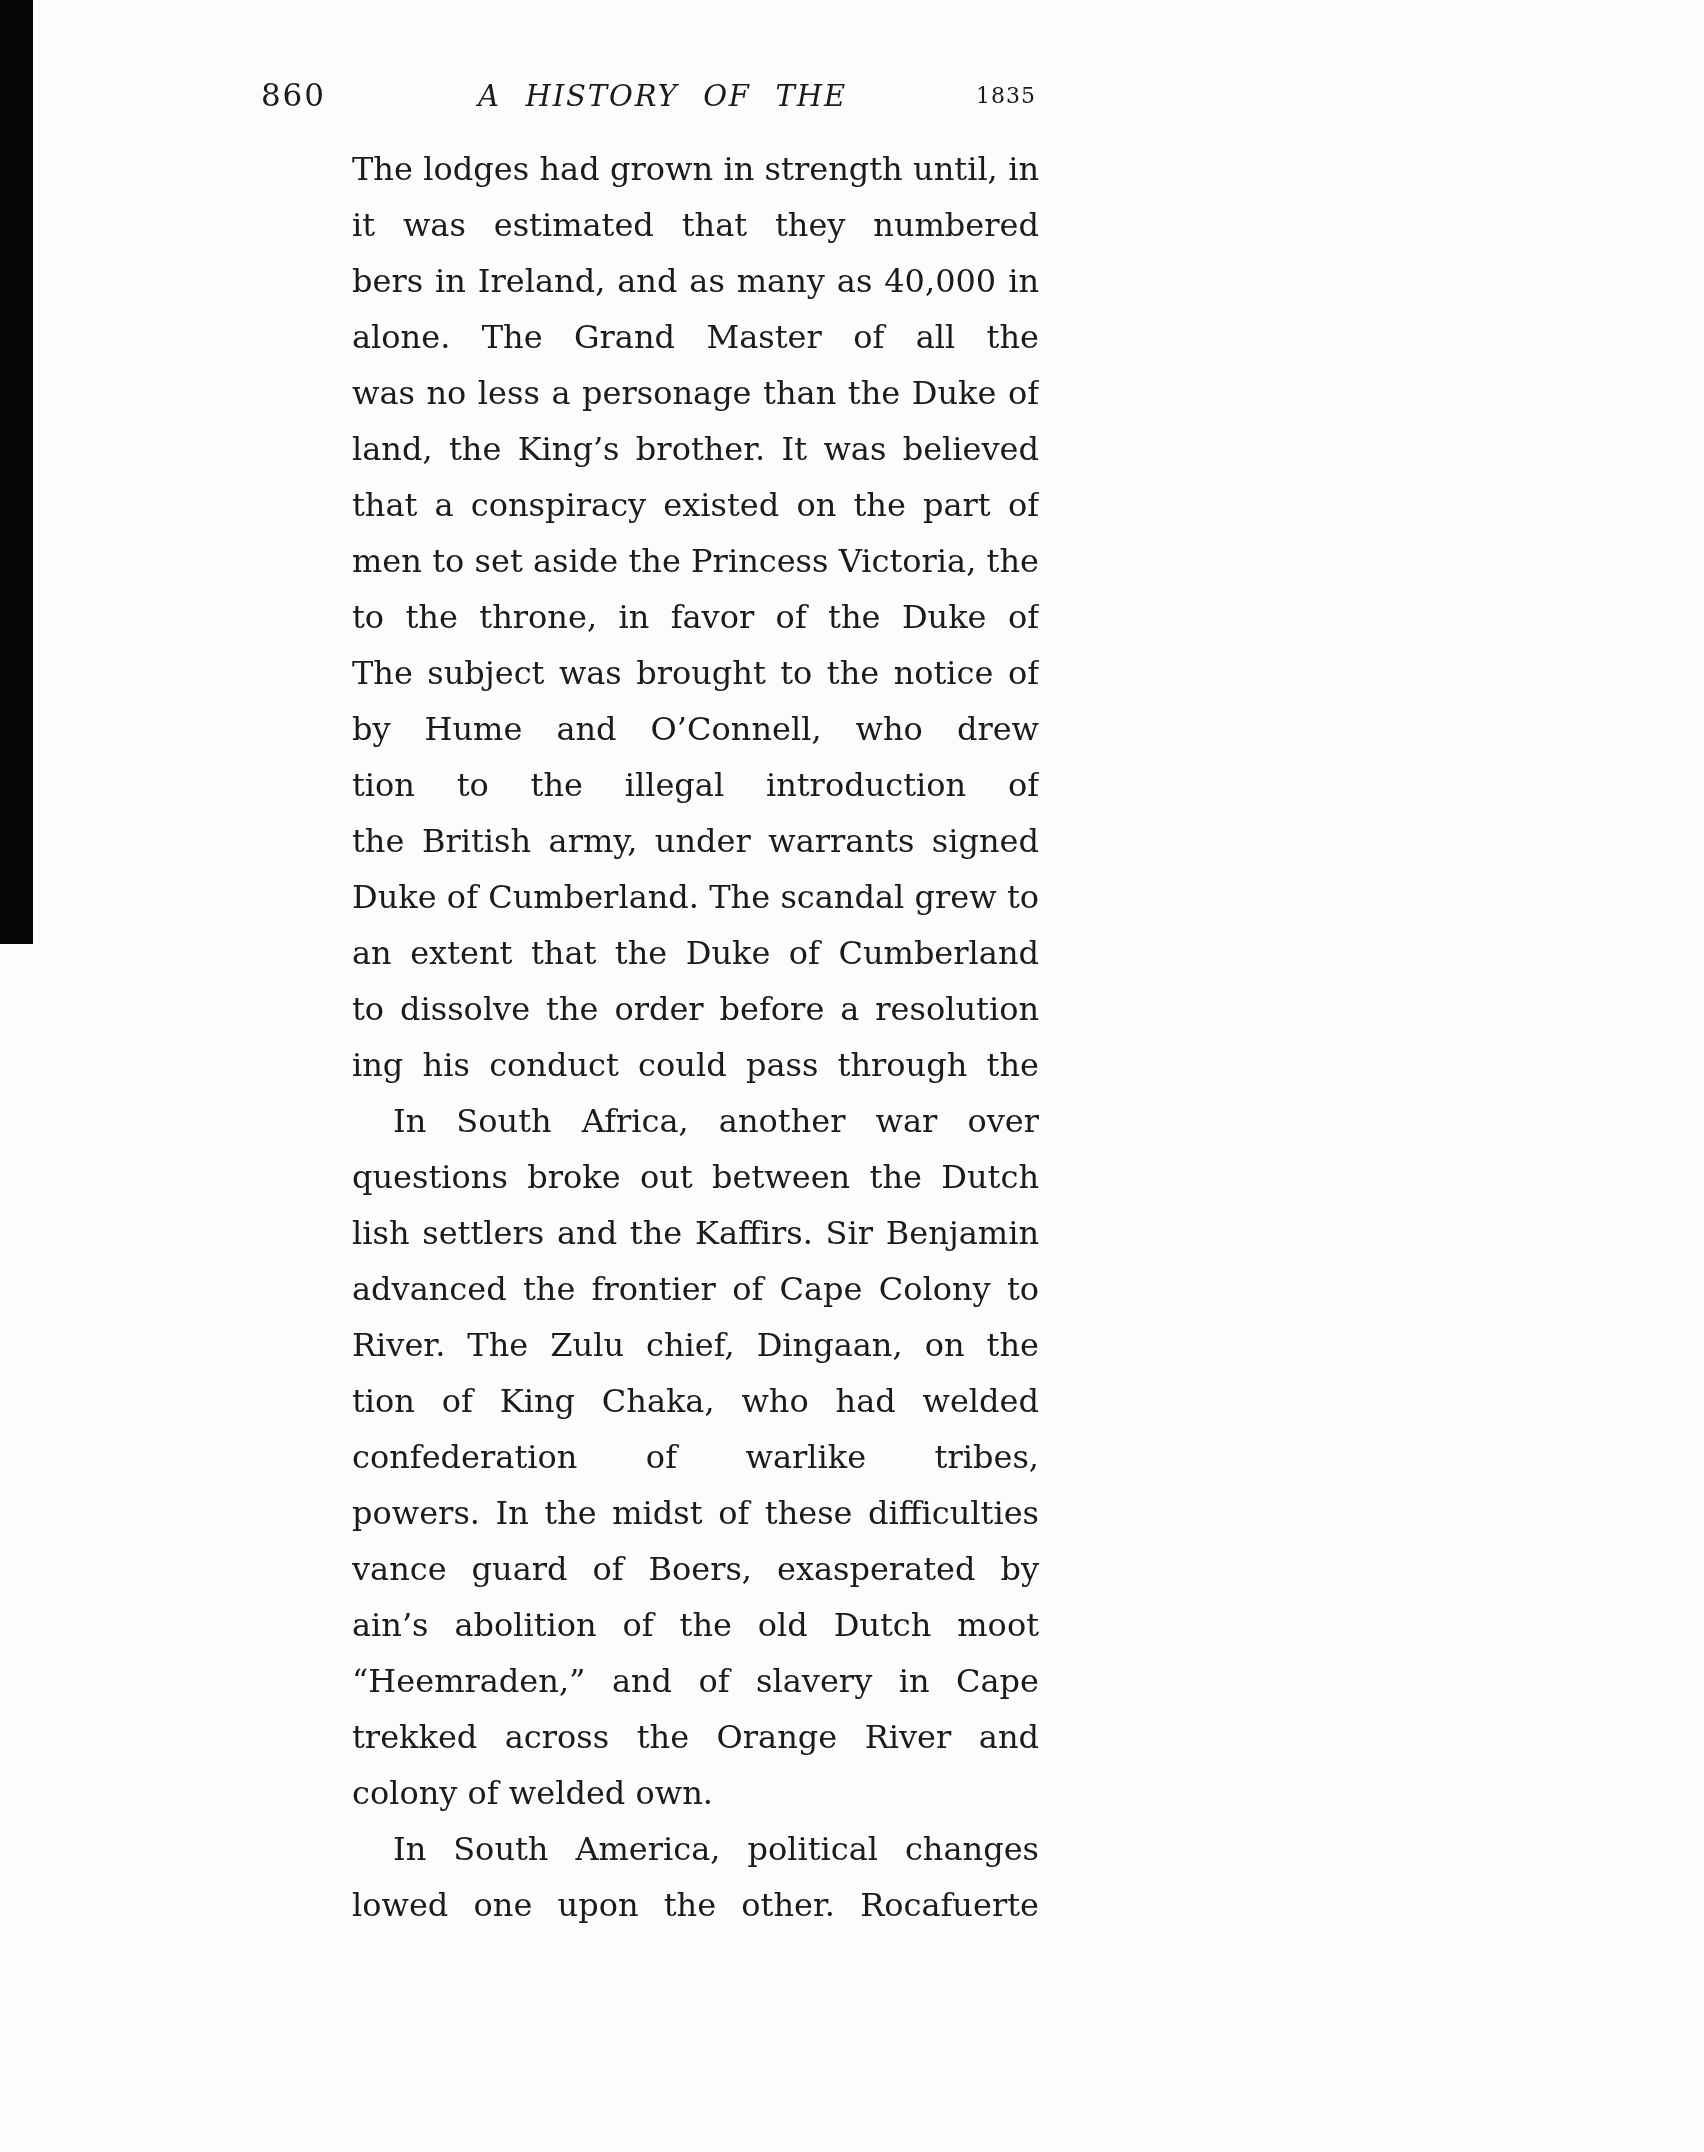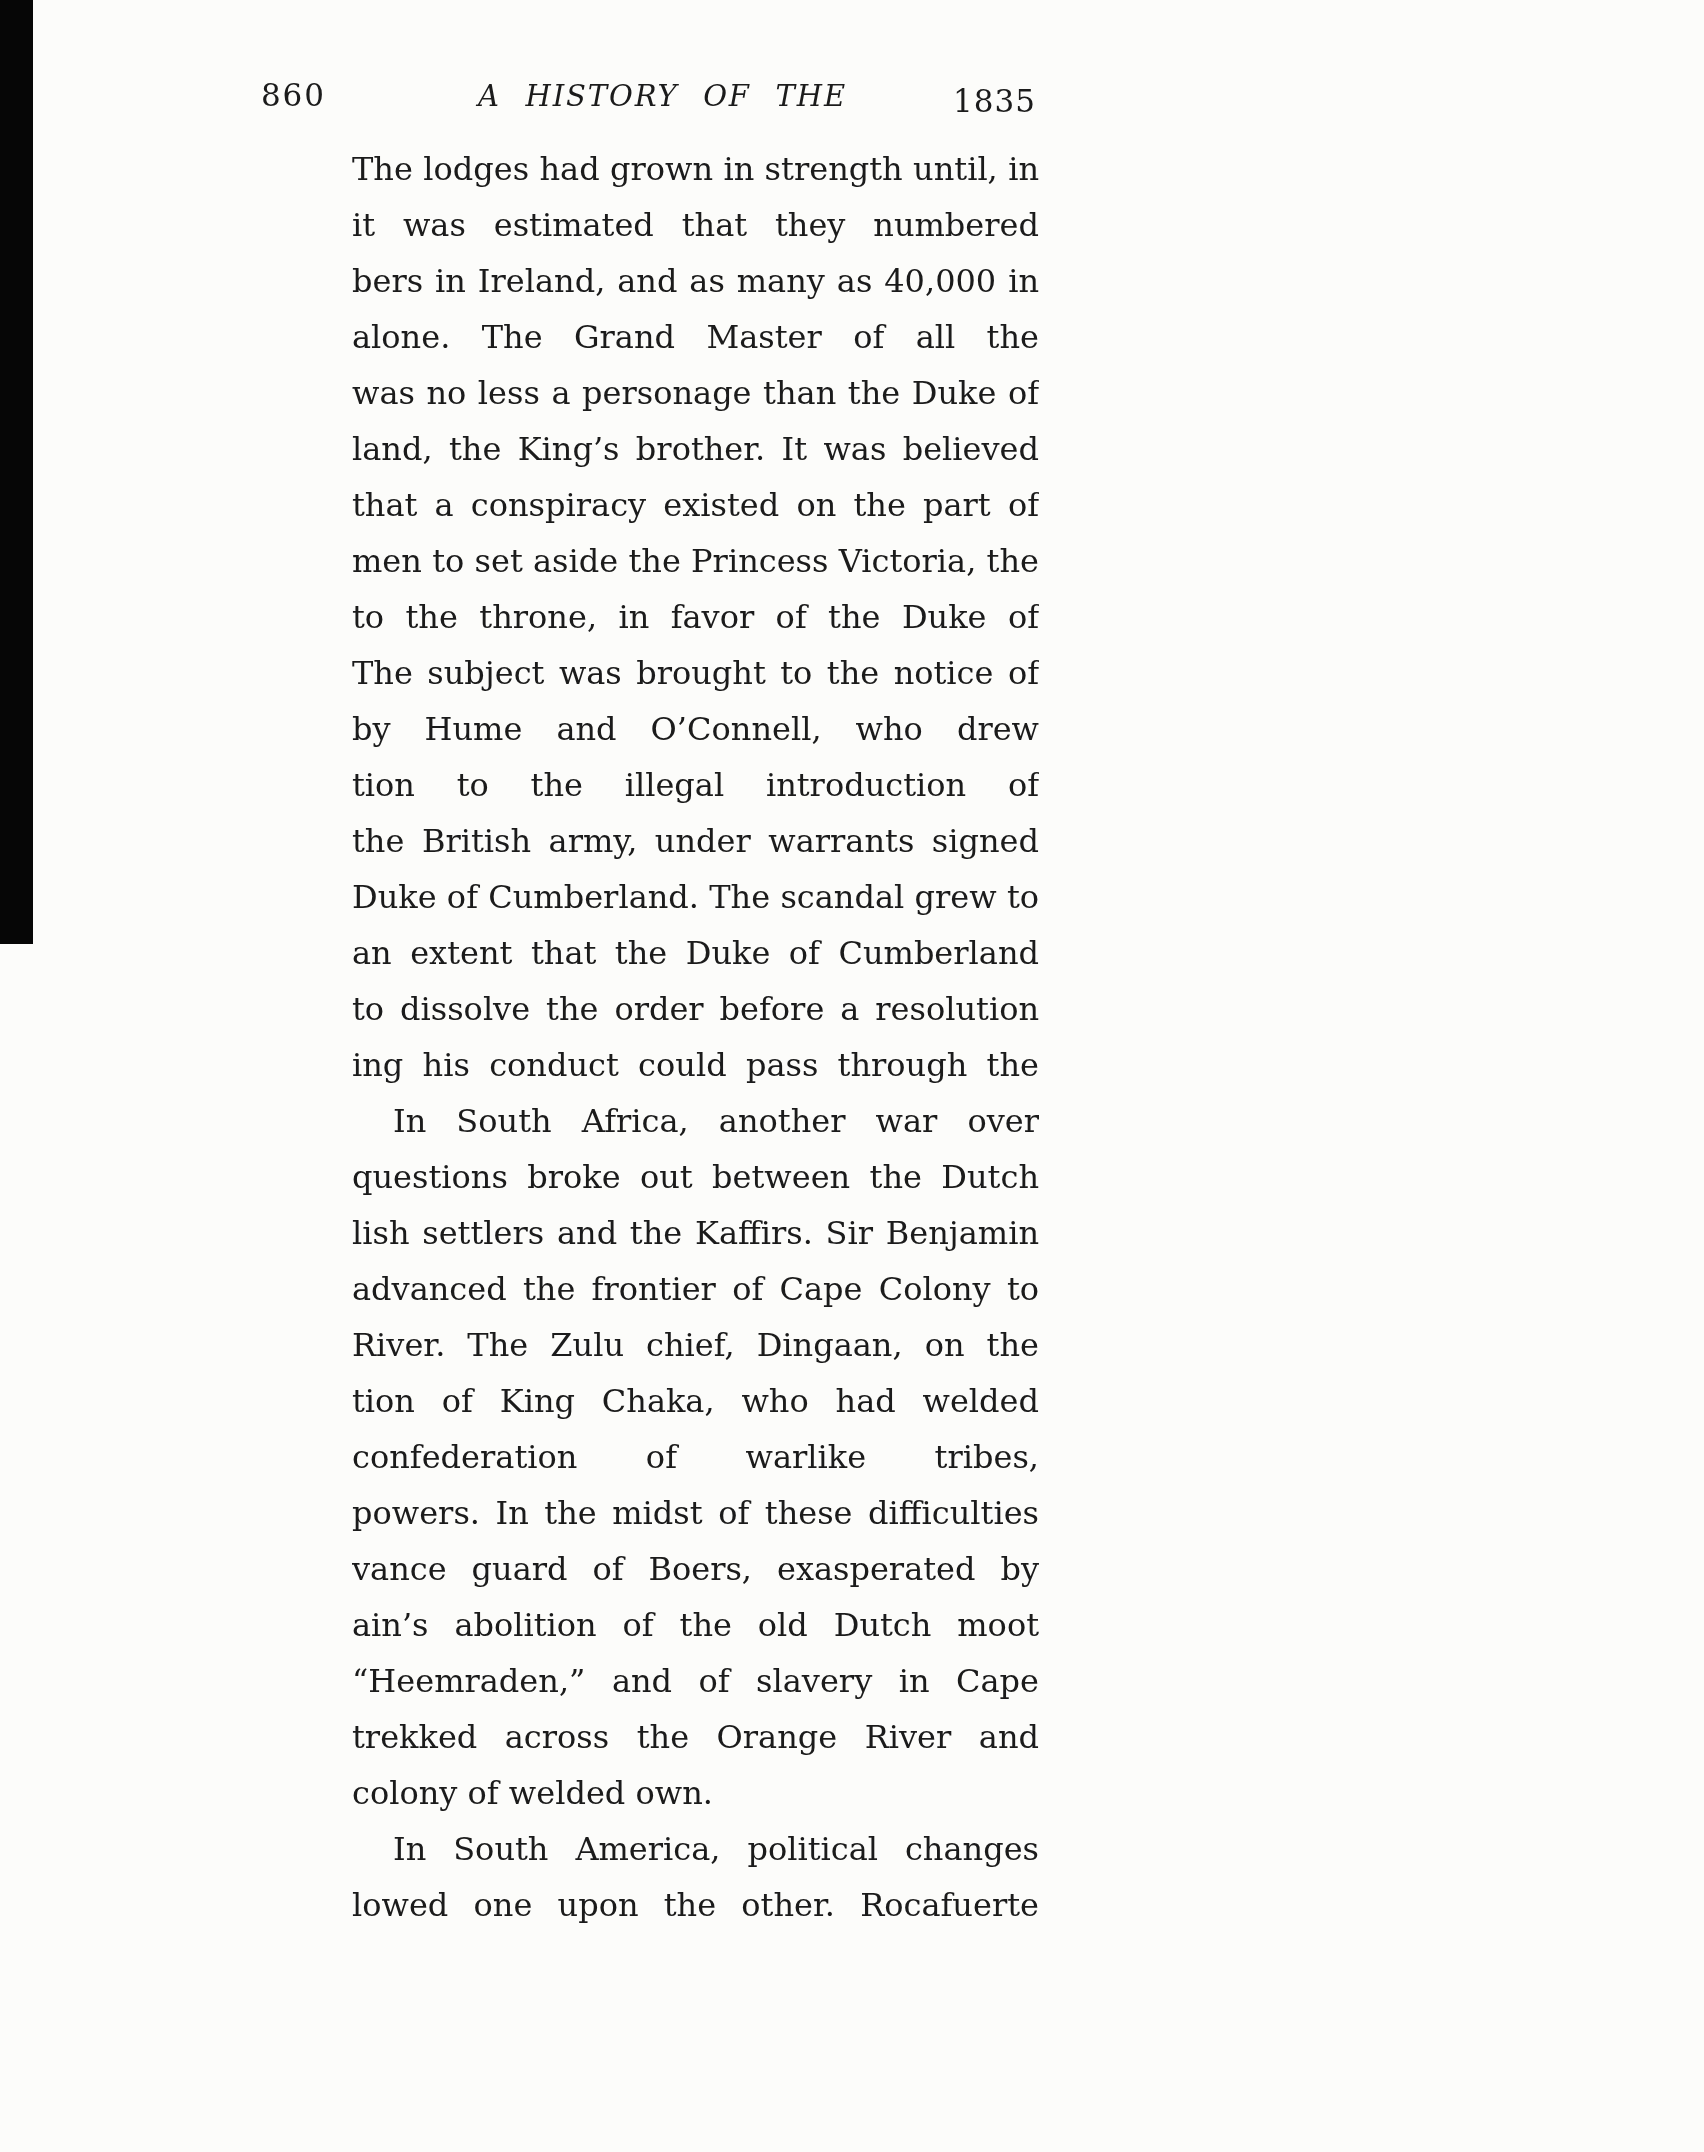--- a/index.html
+++ b/index.html
@@ -34,21 +34,21 @@
     text-align: center;
     font-style: italic;
     font-weight: normal;
     font-size: 29px;
     letter-spacing: 1.9px;
     word-spacing: 13.5px;
   }
   .header-year {
     position: absolute;
     right: 668px; top: 83px;
-    font-size: 31px;
+    font-size: 22px;
     letter-spacing: 1px;
   }
   .body-text {
     position: absolute;
     left: 352px; top: 141px;
     width: 687px;
     font-size: 32px;
     line-height: 56px;
   }
   .line {

